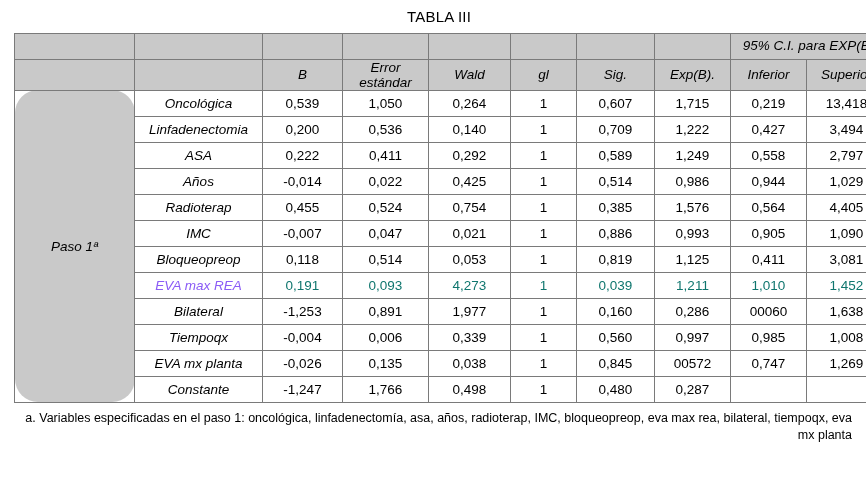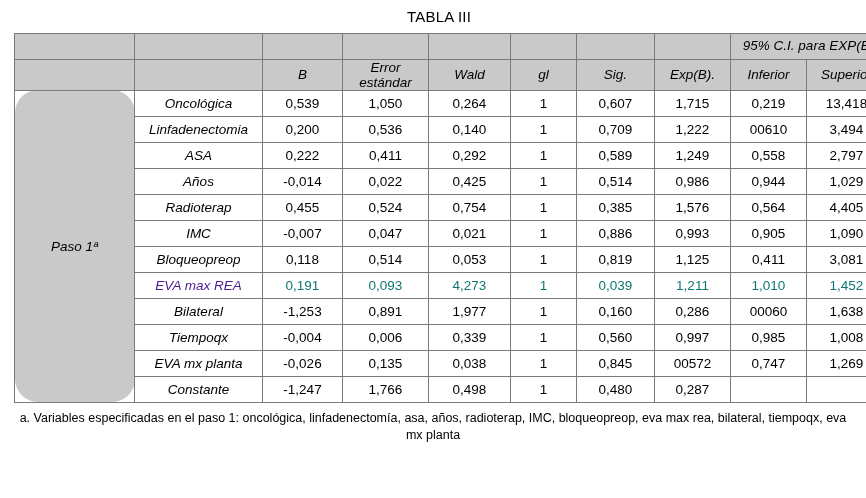--- a/index.html
+++ b/index.html
@@ -61,38 +61,38 @@
     background: #ffffff;
   }
   .stepcell {
     background: #c9c9c9 !important;
     font-style: italic;
     text-align: center;
     vertical-align: middle;
     border-radius: 23px;
   }
   .hl {
-    color: #4c1d95;
+    color: #8b5cf6;
   }
   .hl-num {
     color: #0f766e;
   }
   .ci-header {
     font-style: italic;
     line-height: 1.2;
   }
   .tall {
     height: 44px;
   }
   .footnote {
     font-size: 12.5px;
     line-height: 1.35;
     margin-top: 7px;
     width: 838px;
-    text-align: center;
+    text-align: right;
   }
 </style>
 </head>
 <body>
 
 <div class="page">
 
   <div class="title-block">
     <div class="title-line1">TABLA III</div>
   </div>
@@ -149,21 +149,21 @@
         <td>13,418</td>
       </tr>
       <tr>
         <td class="rowlabel">Linfadenectomia</td>
         <td>0,200</td>
         <td>0,536</td>
         <td>0,140</td>
         <td>1</td>
         <td>0,709</td>
         <td>1,222</td>
-        <td>00610</td>
+        <td>0,427</td>
         <td>3,494</td>
       </tr>
       <tr>
         <td class="rowlabel">ASA</td>
         <td>0,222</td>
         <td>0,411</td>
         <td>0,292</td>
         <td>1</td>
         <td>0,589</td>
         <td>1,249</td>

